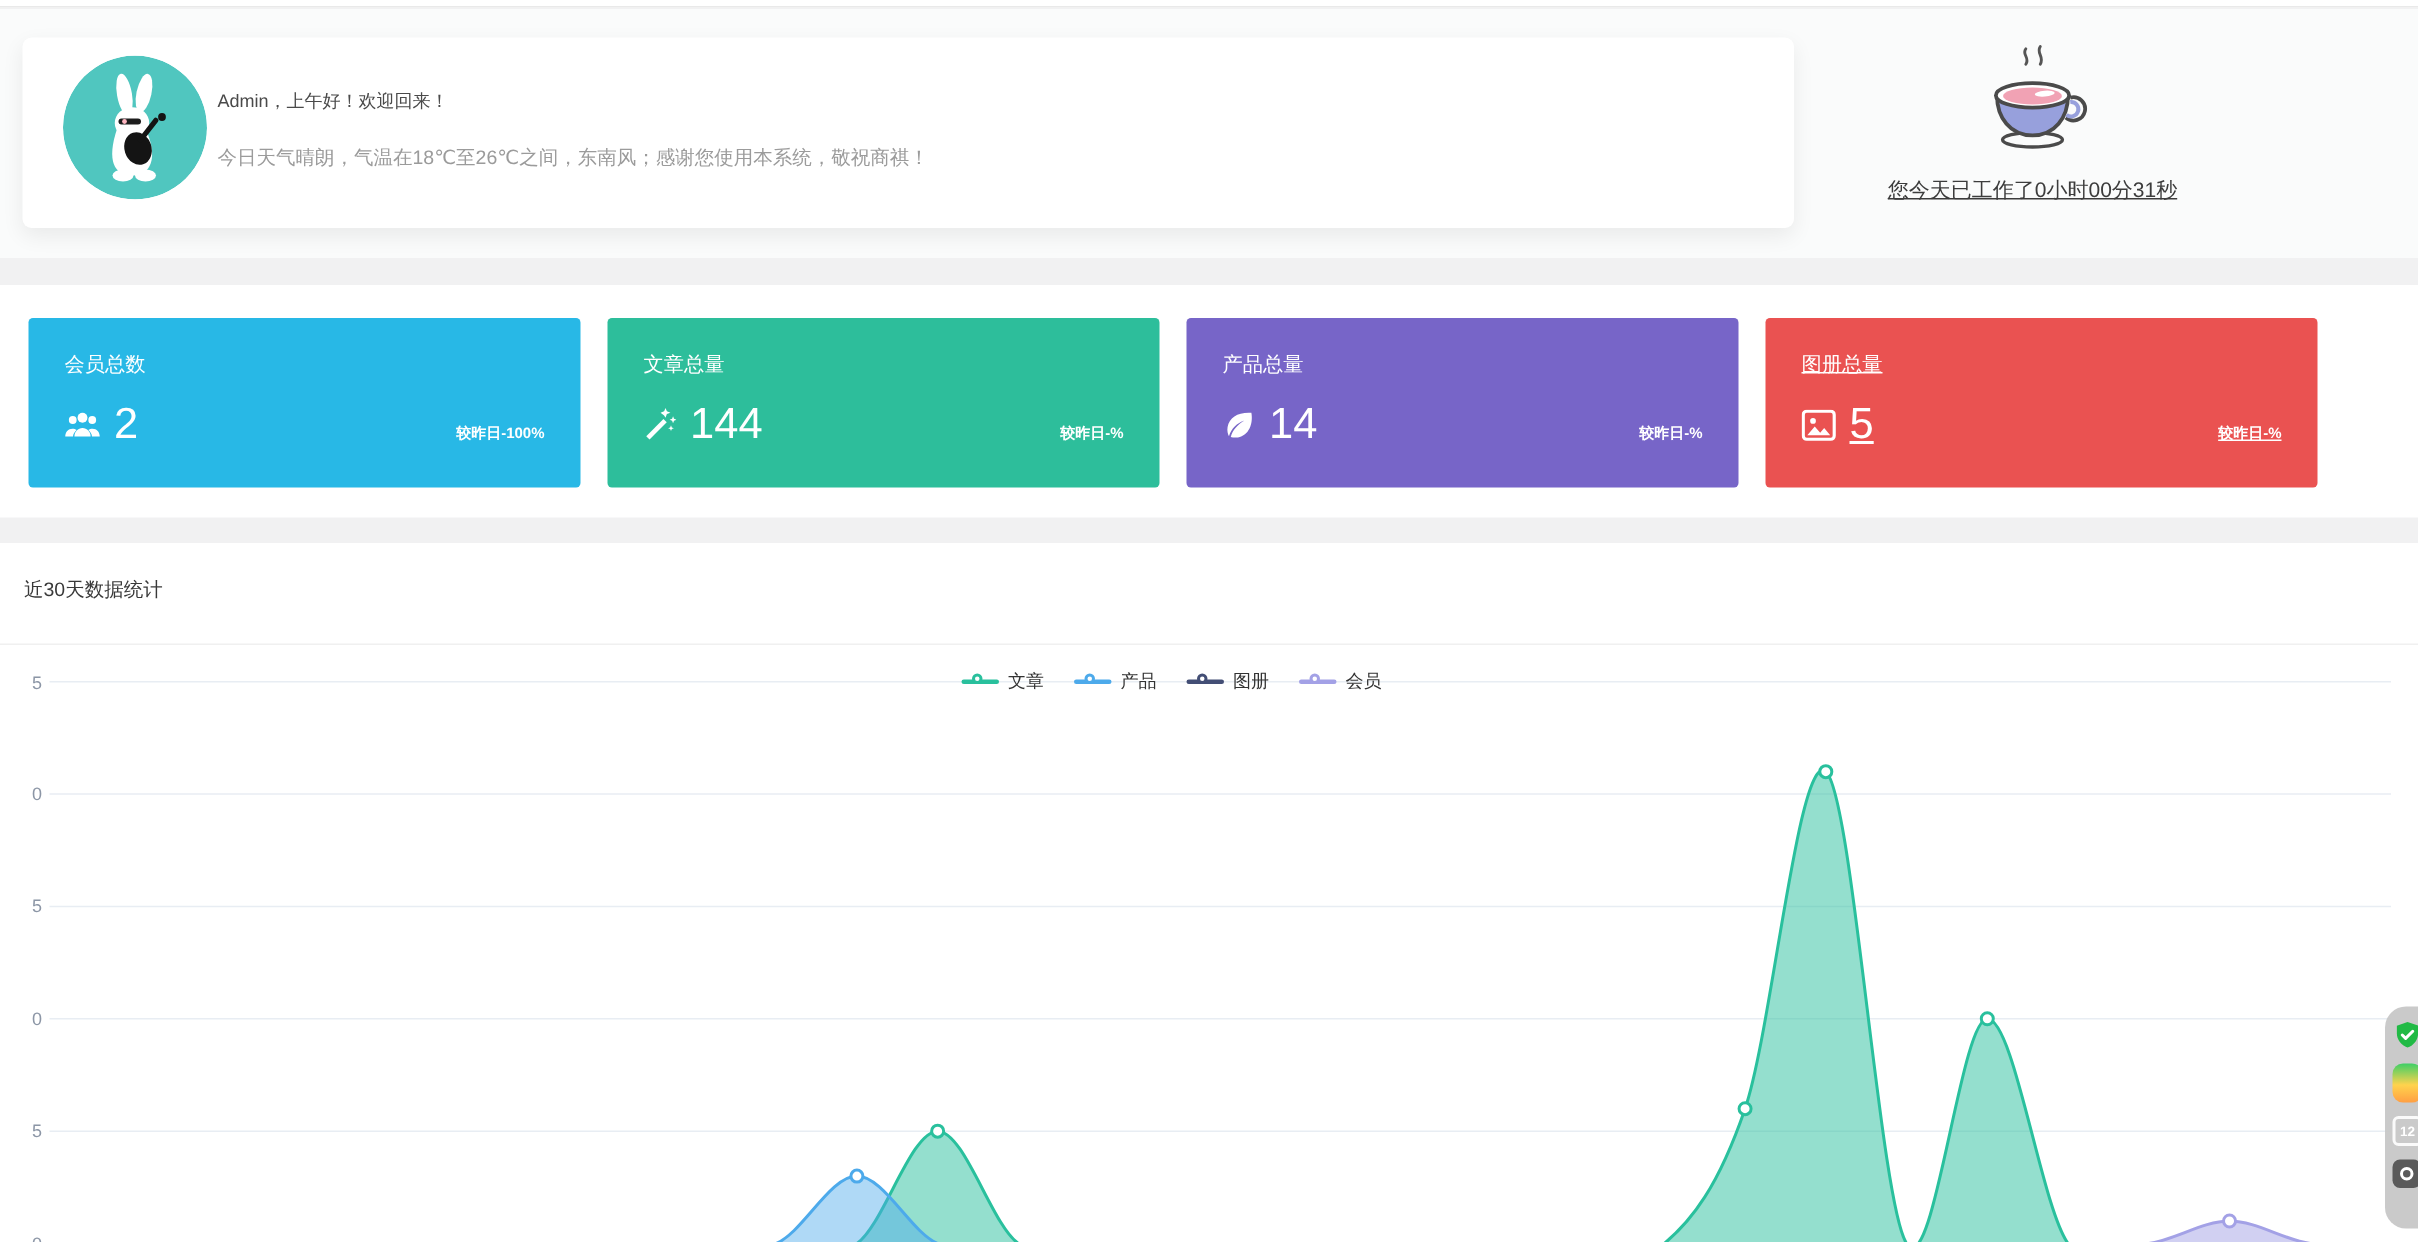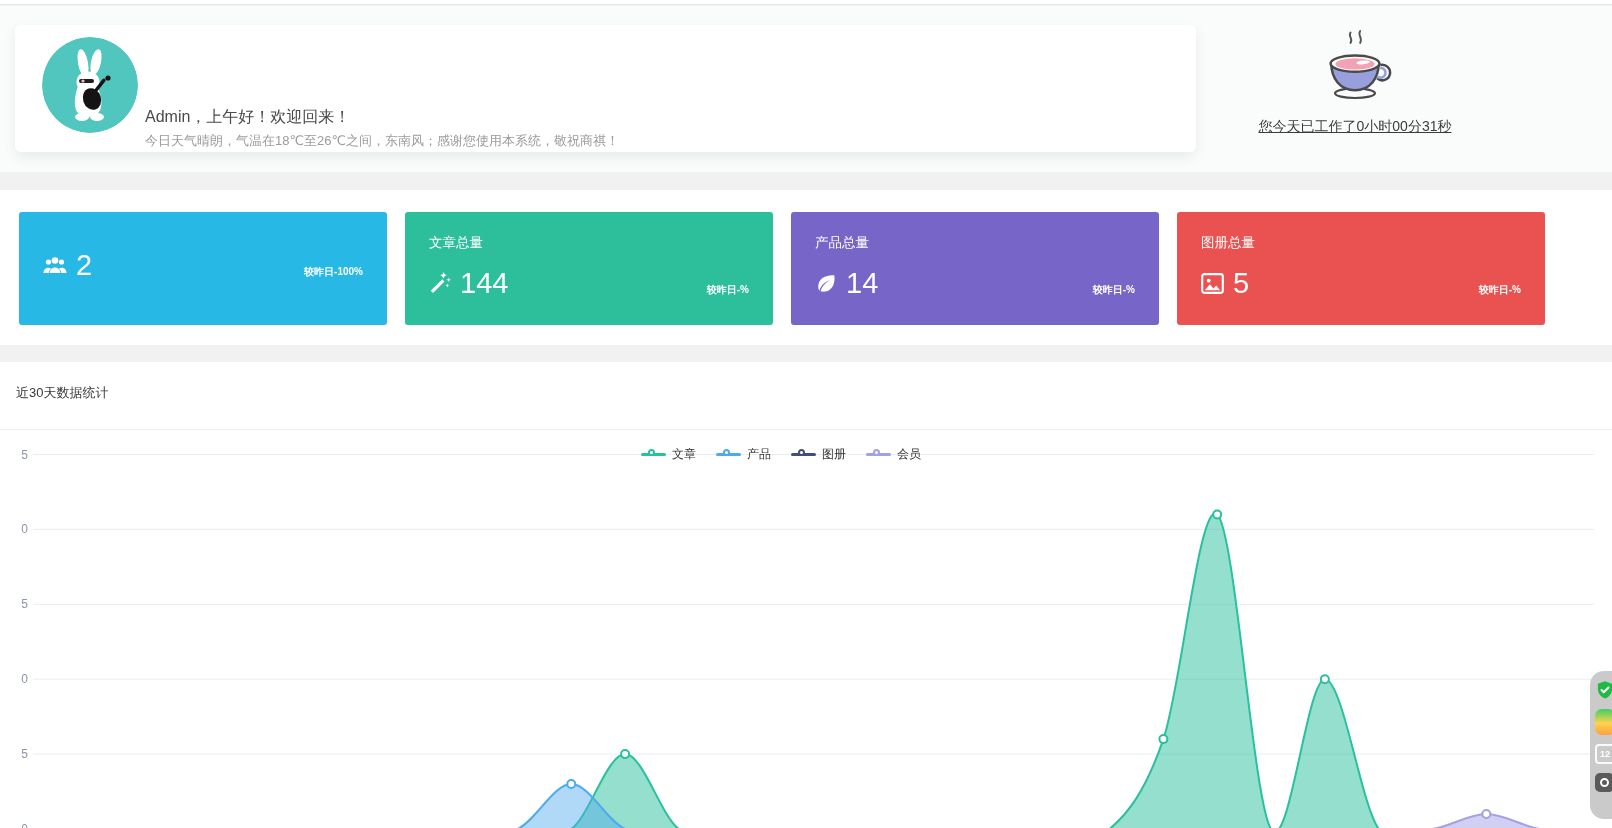--- a/index.html
+++ b/index.html
@@ -11,22 +11,22 @@
   
   .topbar { position:absolute; left:0; top:0; width:1612px; height:5px; background:#fff; border-bottom:1px solid #e9e9e9; }
 
   
   .section-top { position:absolute; left:0; top:6px; width:1612px; height:166px; background:#fafbfb; }
   .welcome-card {
     position:absolute; left:15px; top:19px; width:1181px; height:127px;
     background:#fff; border-radius:6px; box-shadow:0 5px 14px rgba(0,0,0,.07);
   }
   .avatar { position:absolute; left:27px; top:12px; width:96px; height:96px; border-radius:50%; overflow:hidden; }
-  .welcome-title { position:absolute; left:130px; top:34px; font-size:16px; color:#4a4a4a;margin-top:48px; }
-  .welcome-sub { position:absolute; left:130px; top:71px; font-size:13px; color:#9b9b9b;margin-top:36px; }
+  .welcome-title { position:absolute; left:130px; top:34px; font-size:12px; color:#4a4a4a; }
+  .welcome-sub { position:absolute; left:130px; top:71px; font-size:13px; color:#9b9b9b; }
   .work-block { position:absolute; left:1245px; top:22px; width:220px; text-align:center; }
   .work-cup { display:block; margin:0 auto; }
   .work-text { margin-top:4px; font-size:14px; color:#3c3c3c;text-decoration:underline; }
 
   
   .section-cards { position:absolute; left:0; top:190px; width:1612px; height:155px; background:#fff; }
   .stat-card { position:absolute; top:22px; width:368px; height:113px; border-radius:3px; color:#fff; padding:22px 24px 0 24px; cursor:pointer; }
   .stat-label { font-size:13.5px; }
   .stat-row { display:flex; align-items:baseline; margin-top:16px; }
   .stat-ico { align-self:center; margin-right:9px; display:inline-flex; }
@@ -96,20 +96,21 @@
       <ellipse cx="50" cy="48.5" rx="26.5" ry="7.6" fill="#f1a2b4"></ellipse>
       <ellipse cx="61" cy="46.4" rx="9" ry="2.6" fill="#fff" transform="rotate(-5 61 46)"></ellipse>
     </svg>
     <div class="work-text">您今天已工作了0小时00分31秒</div>
   </div>
 </div>
 
 <div class="section-cards">
 
   <div class="stat-card" style="left:19px; background:#28b8e6;">
+    <div class="stat-label">会员总数</div>
     <div class="stat-row">
       <span class="stat-ico">
         <svg width="24" height="22" viewBox="0 0 24 22" fill="#fff">
           <circle cx="5.5" cy="8" r="2.6"></circle>
             <circle cx="18.5" cy="8" r="2.6"></circle>
             <circle cx="12" cy="6.5" r="3.3"></circle>
           <path d="M0.5 19c0-3 2-5.2 4.8-5.2 1 0 2 .3 2.8.9-1.5 1.2-2.4 3-2.4 4.3H.5zm18.2-5.2c2.8 0 4.8 2.2 4.8 5.2h-5.2c0-1.3-.9-3.1-2.4-4.3.8-.6 1.8-.9 2.8-.9z"></path>
           <path d="M6.6 19c0-3.2 2.4-5.6 5.4-5.6s5.4 2.4 5.4 5.6H6.6z"></path>
         </svg>
       </span>
@@ -138,21 +139,21 @@
       <span class="stat-ico">
         <svg width="22" height="22" viewBox="0 0 24 24" fill="#fff">
           <path d="M21 3.5c-9.5-.6-16 3.2-17.3 10.3-.5 2.6.2 5.2 1 6.7 1.6-5.6 5.8-9.6 11.3-11.5-5 2.9-8.7 7-10 12 1.4.5 3.2.7 5.2.4C19.3 20 22.4 11.5 21 3.5z"></path>
         </svg>
       </span>
       <span class="stat-value">14</span>
       <span class="stat-delta">较昨日-%</span>
     </div>
   </div>
 
-  <div class="stat-card" style="left:1177px; background:#ea5251;">
+  <div class="stat-card" style="left:1177px; background:#ea5251;text-decoration:underline;">
     <div class="stat-label">图册总量</div>
     <div class="stat-row">
       <span class="stat-ico">
         <svg width="23" height="21" viewBox="0 0 24 22">
           <rect x="1.2" y="1.2" width="21.6" height="19.6" rx="2.4" fill="none" stroke="#fff" stroke-width="2.2"></rect>
           <circle cx="8" cy="8" r="2" fill="#fff"></circle>
           <path d="M4 18l5.2-6.2 3.8 4.4 2.8-3.2L20 18H4z" fill="#fff"></path>
         </svg>
       </span>
       <span class="stat-value">5</span>

